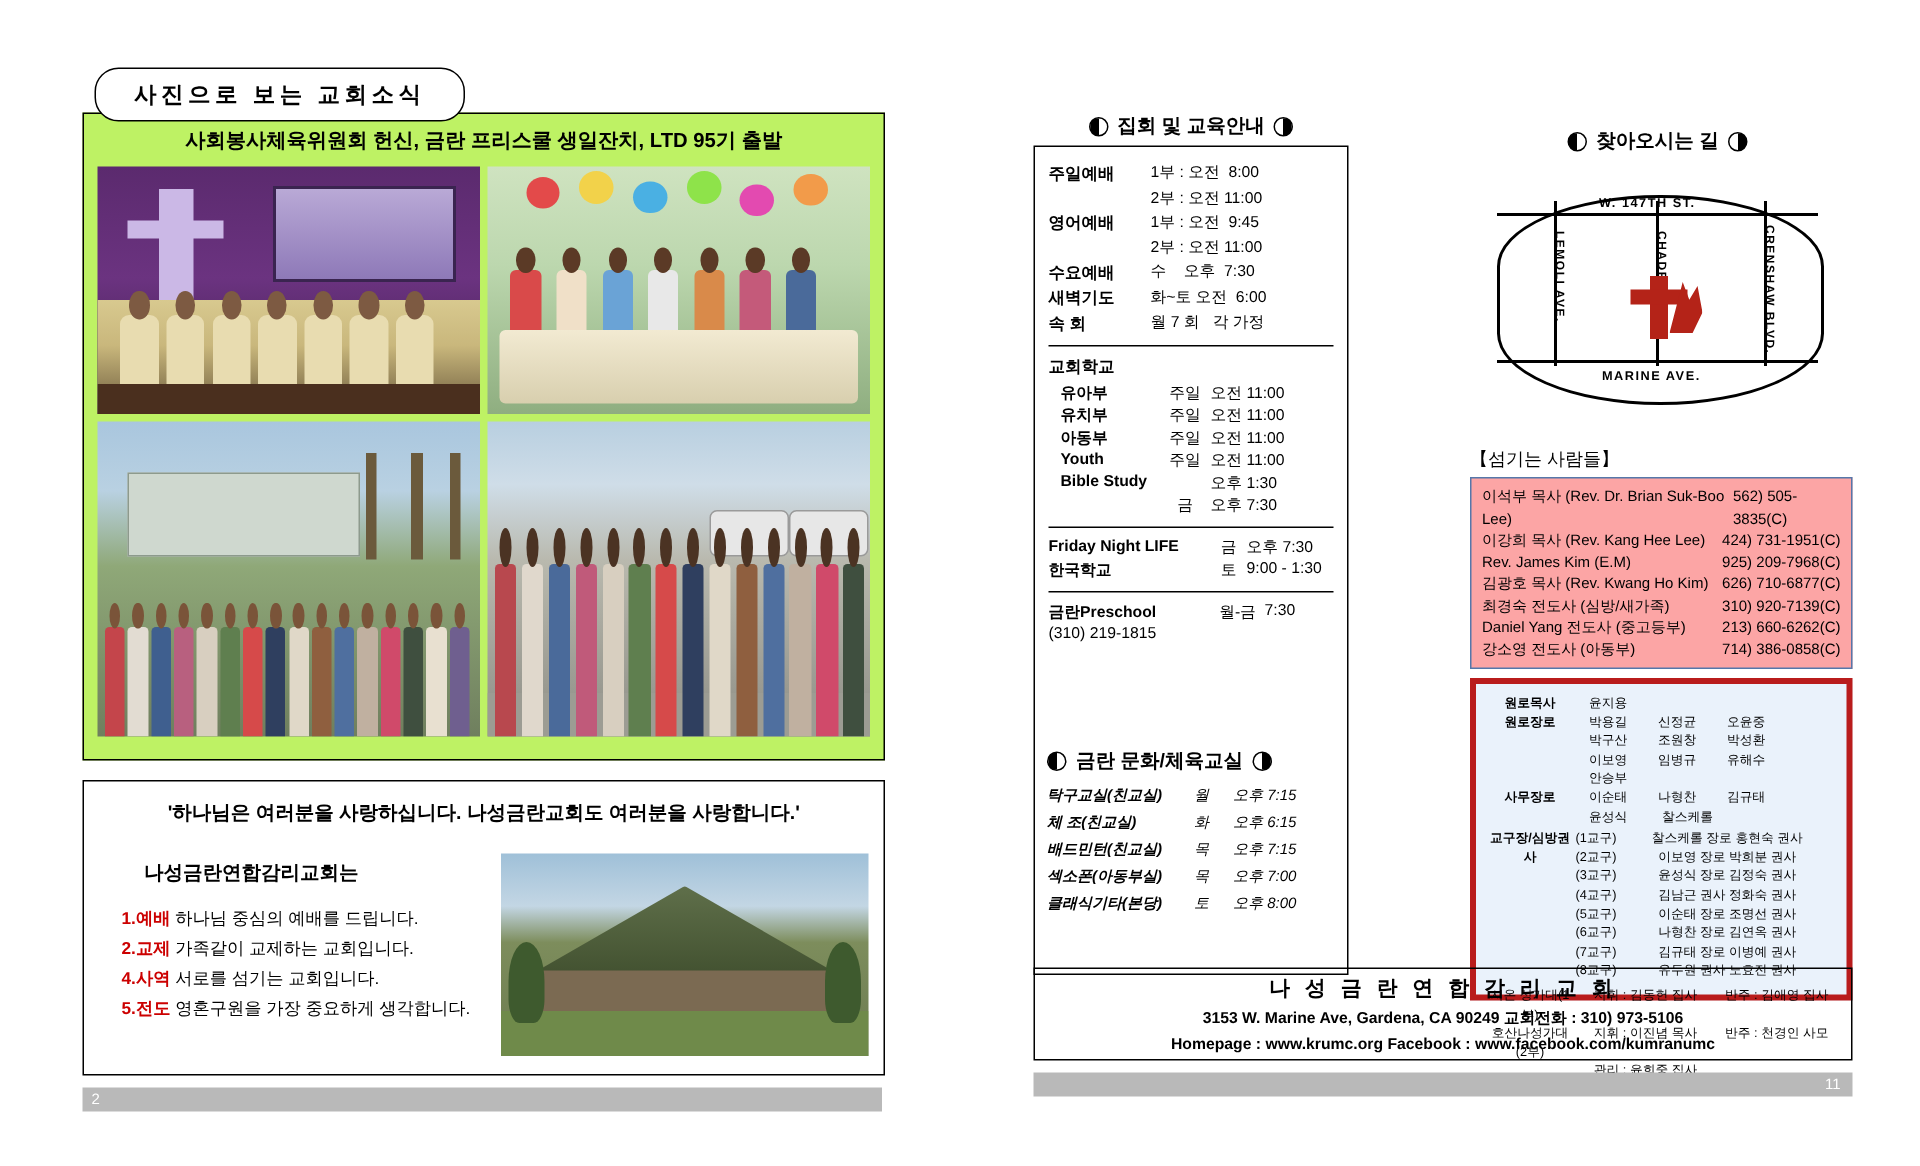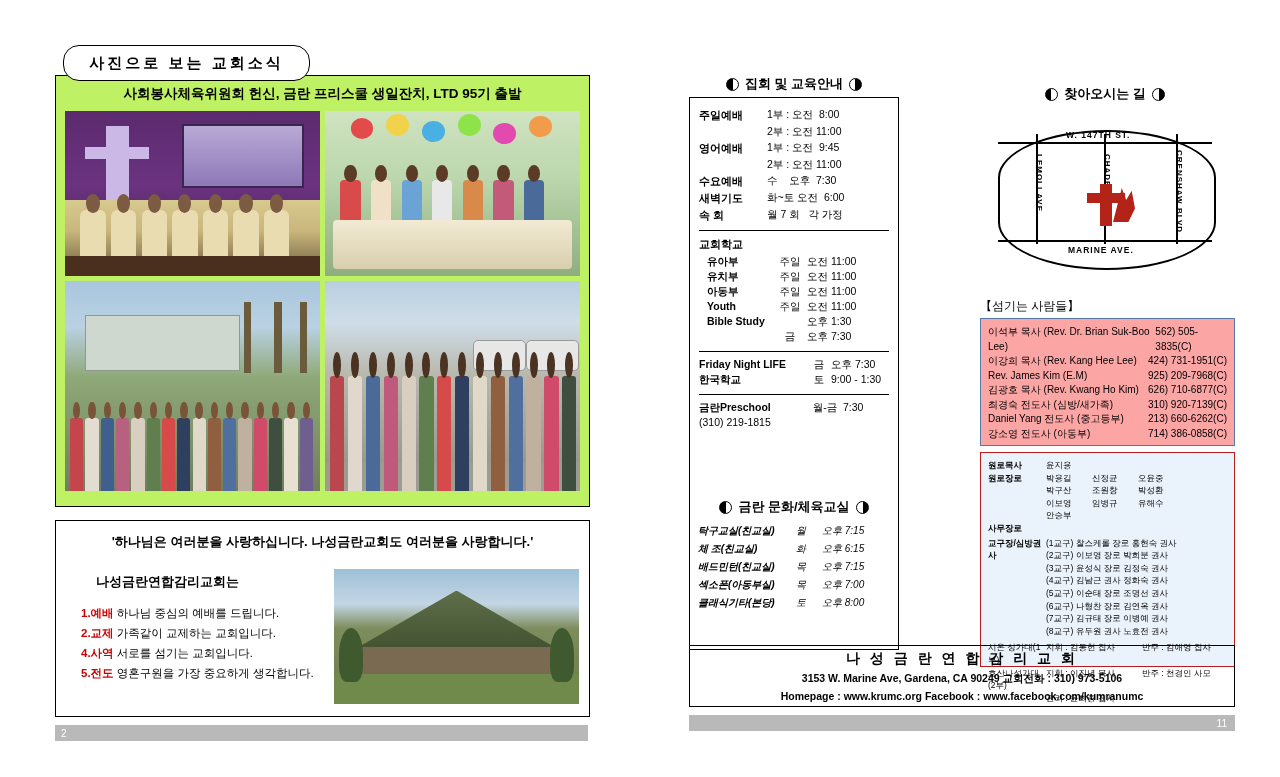--- a/index.html
+++ b/index.html
@@ -147,21 +147,21 @@
 
   
   .servants-title{position:absolute;left:300px;top:268px;font-size:12px;font-weight:normal;}
   .pastors-box{
     position:absolute;left:300px;top:288px;width:255px;height:128px;
     border:1px solid #5577aa;background:#fca5a5;box-sizing:border-box;padding:6px 7px;font-size:10px;line-height:14.5px;
   }
   .prow{display:flex;justify-content:space-between;}
   .elders-box{
     position:absolute;left:300px;top:422px;width:255px;height:215px;
-    border:1px solid #b91c1c;background:#eaf2fb;box-sizing:border-box;padding:6px 7px;font-size:8.5px;line-height:12.6px;
+    border:4px solid #b91c1c;background:#eaf2fb;box-sizing:border-box;padding:6px 7px;font-size:8.5px;line-height:12.6px;text-align:center;
   }
   .erow{display:flex;}
   .ekey{width:58px;font-weight:bold;}
   .evals{flex:1;display:flex;flex-wrap:wrap;}
   .evals span{width:46px;}
   .eline{display:flex;}
   .eline .k{width:30px;}
   .eline .v{flex:1;}
 
   
@@ -391,21 +391,21 @@
       <hr class="hr">
 
       <div class="srow" style="padding-left:0;">
         <div class="sname" style="width:108px;">금란Preschool</div>
         <div class="sday" style="width:36px;">월-금</div>
         <div class="stime">7:30</div>
       </div>
       <div style="font-size:10.5px;">(310) 219-1815</div>
     </div>
 
-    <div class="sec-head" style="position:absolute;left:22px;top:468px;width:184px;">
+    <div class="sec-head" style="position:absolute;left:1px;top:468px;width:184px;">
       <span class="halfmoon"></span>
       <span>금란 문화/체육교실</span>
       <span class="halfmoon r"></span>
     </div>
     <div style="position:absolute;left:18px;top:492px;width:192px;font-size:10px;line-height:18px;font-style:italic;">
       <div class="crow">
         <div class="cname">탁구교실(친교실)</div>
         <div class="cday">월</div>
         <div class="ctime">오후 7:15</div>
       </div>
@@ -502,20 +502,27 @@
           <span>조원창</span>
           <span>박성환</span>
           <span>이보영</span>
           <span>임병규</span>
           <span>유해수</span>
           <span>안승부</span>
         </div>
       </div>
       <div class="erow">
         <div class="ekey">사무장로</div>
+        <div class="evals">
+          <span>이순태</span>
+          <span>나형찬</span>
+          <span>김규태</span>
+          <span>윤성식</span>
+          <span style="width:60px;">찰스케롤</span>
+        </div>
       </div>
 
       <div class="erow" style="margin-top:2px;">
         <div class="ekey">교구장/심방권사</div>
         <div style="flex:1;">
           <div class="eline">
             <div class="k">(1교구)</div>
             <div class="v">찰스케롤 장로      홍현숙 권사</div>
           </div>
           <div class="eline">

